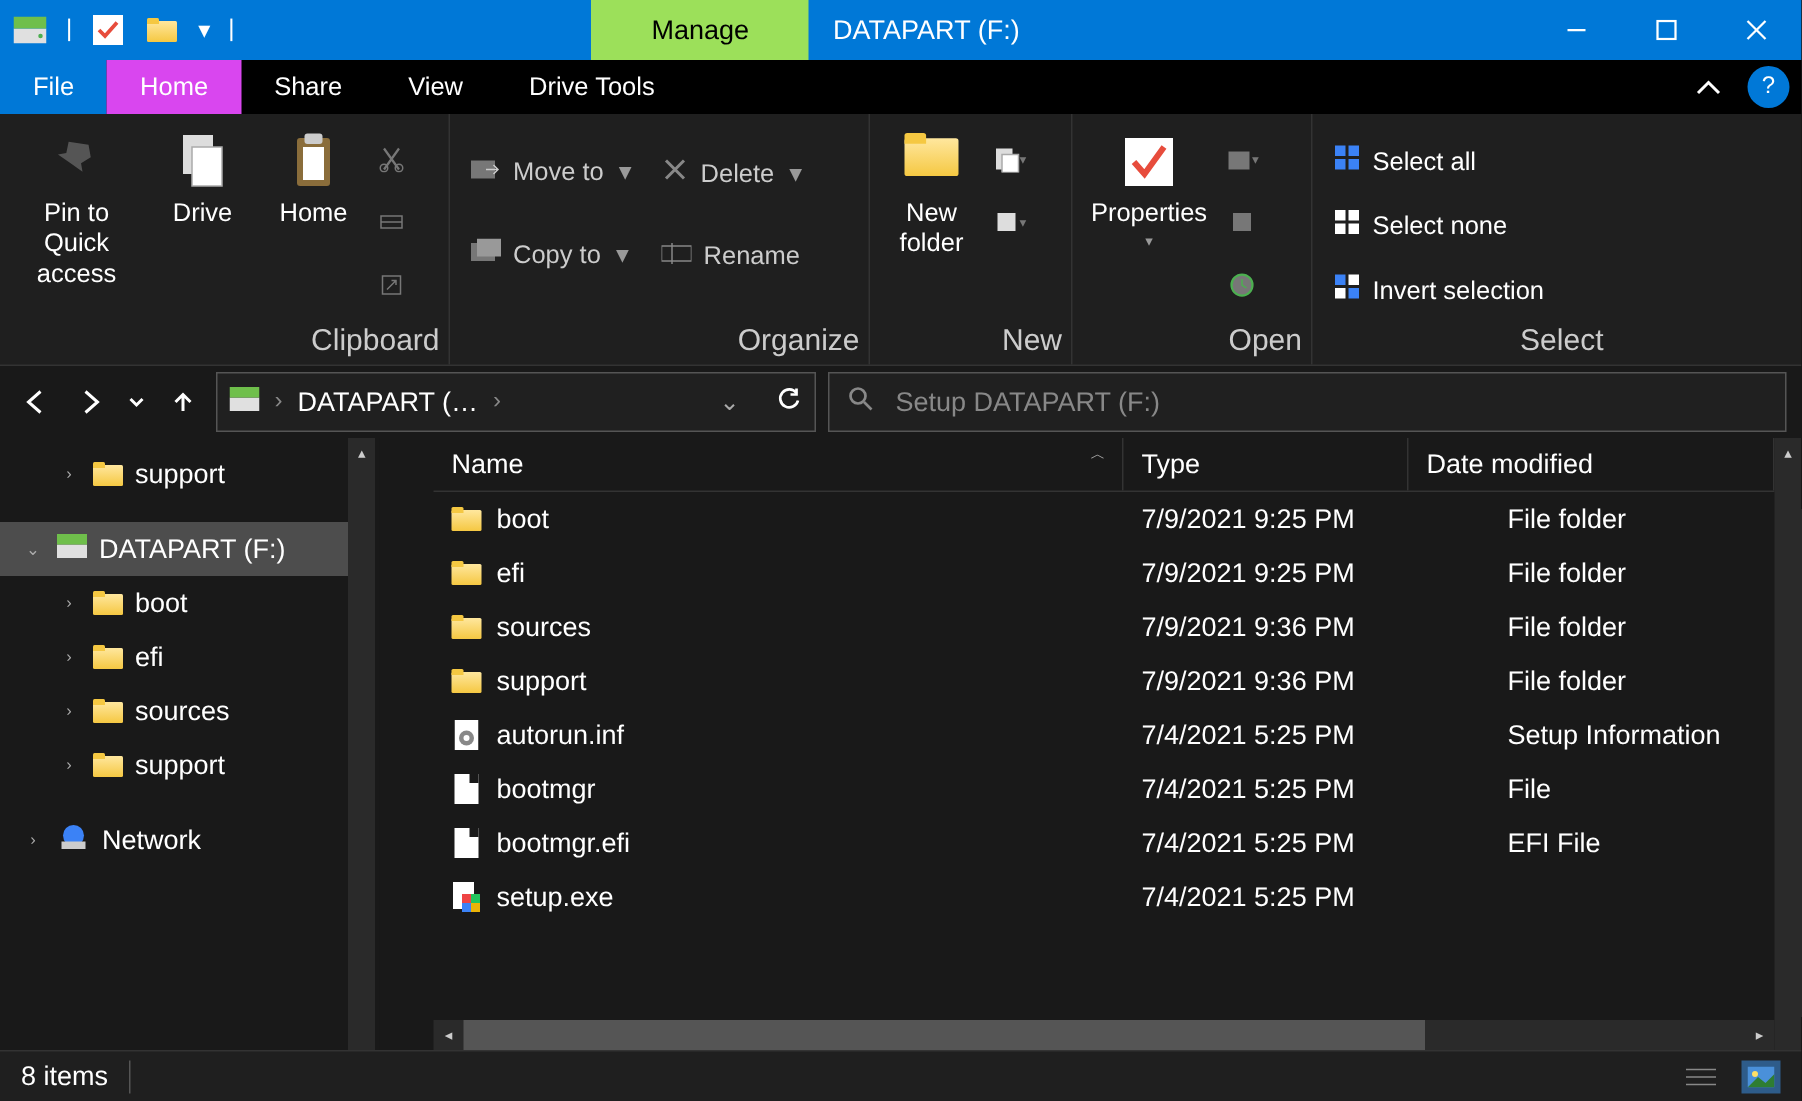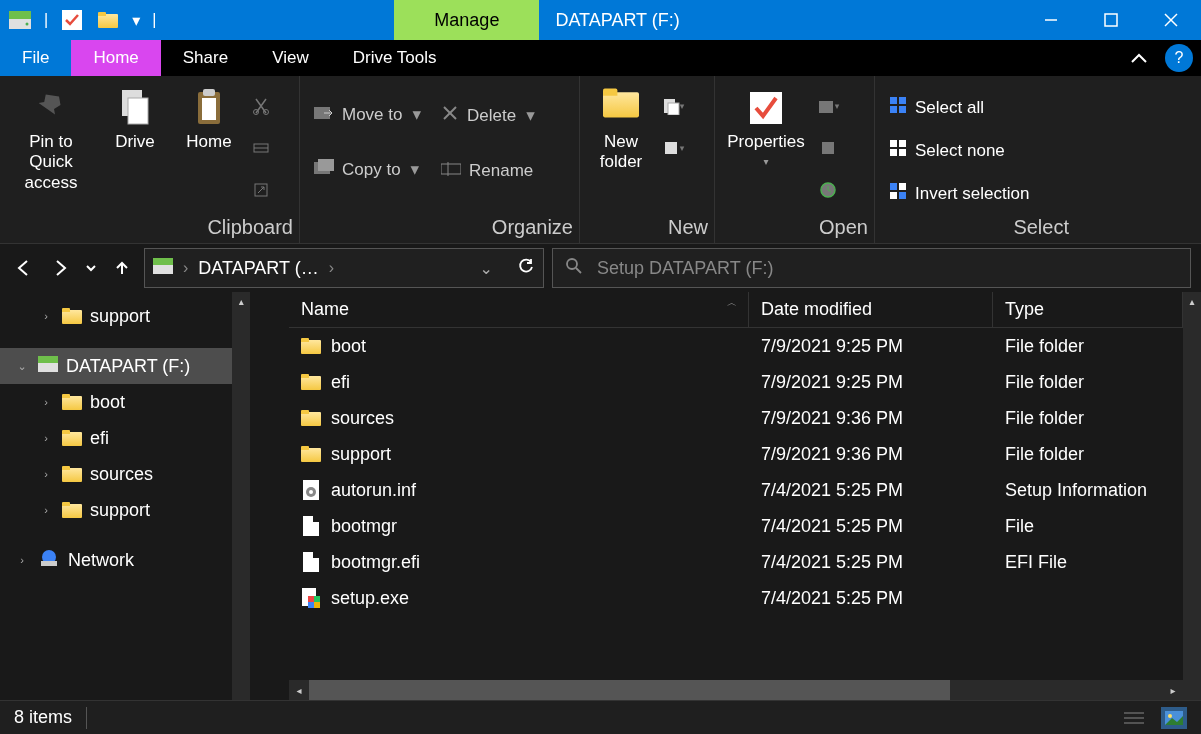--- a/index.html
+++ b/index.html
@@ -441,22 +441,22 @@
       </div>
     <div class="tree-scroll">▴</div>
   </div>
   <div class="splitter"></div>
   <div class="files">
     <span class="col-resize-marker">︿</span>
     <div class="files-wrap">
       <div style="flex:1; display:flex; flex-direction:column;margin-left:36px;">
         <div class="file-header">
           <div class="col col-name">Name</div>
+          <div class="col col-type">Type</div>
           <div class="col col-date">Date modified</div>
-          <div class="col col-type">Type</div>
         </div>
         <div class="file-body" id="file-body">
             <div class="file-row">
               <div class="col col-name">
                 <span class="file-icon">
                   <span class="folder-icon"></span>
                 </span>
                 <span>boot</span>
               </div>
               <div class="col col-date">7/9/2021 9:25 PM</div>

